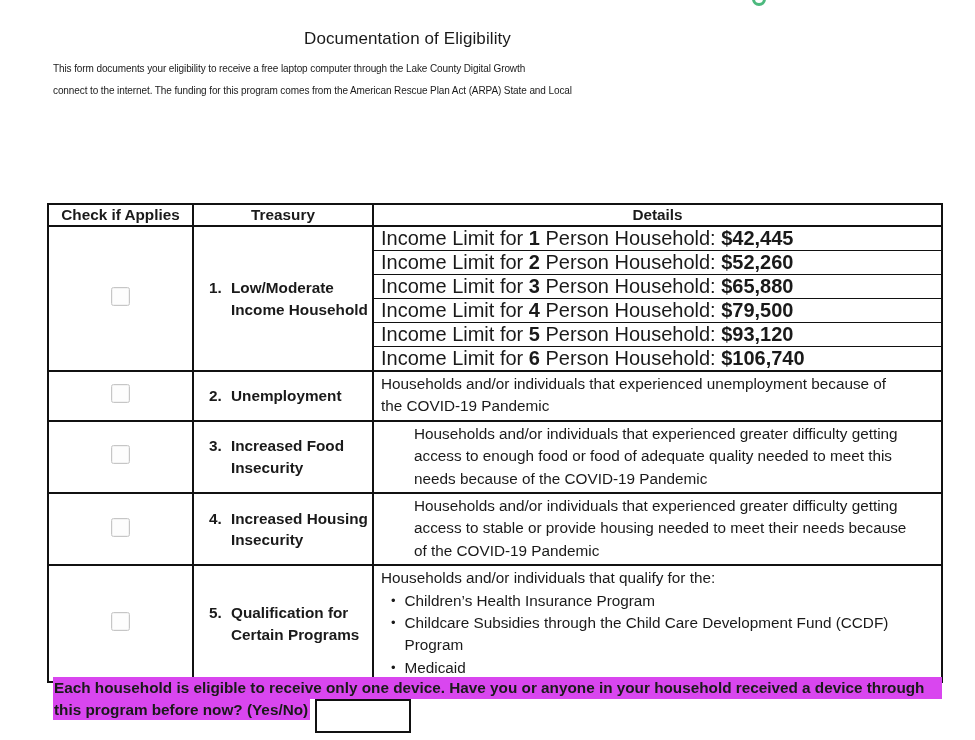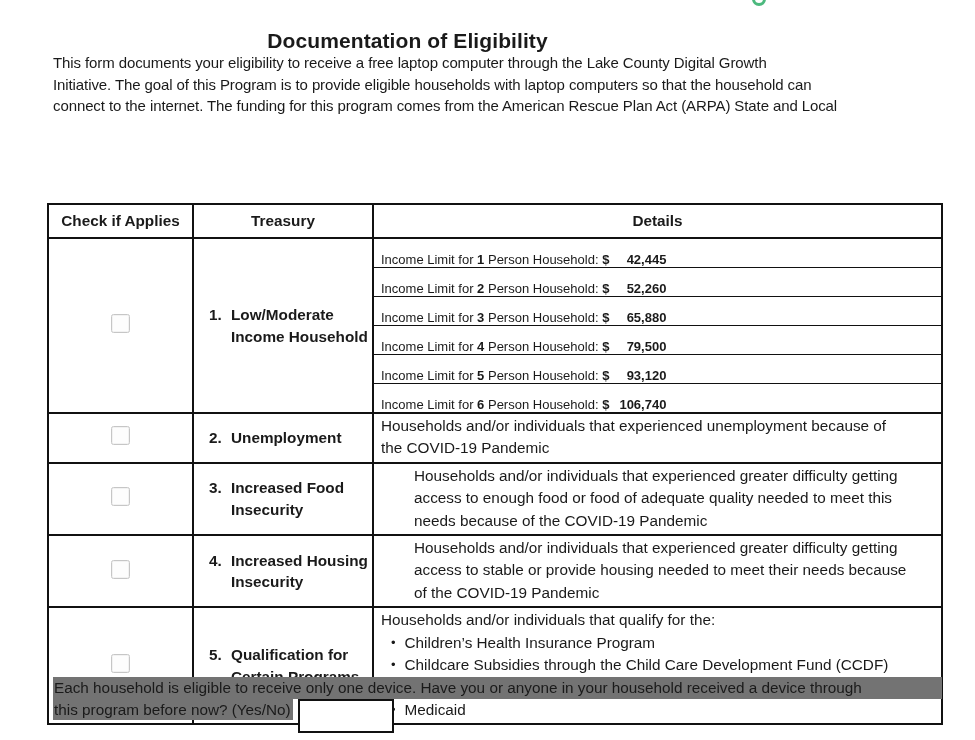--- a/index.html
+++ b/index.html
@@ -6,63 +6,63 @@
   html,body { width:975px; height:740px; }
   body {
     position:relative;
     background:#ffffff;
     font-family:"Liberation Sans", sans-serif;
     color:#1a1a1a;
     overflow:hidden;
   }
   .doc-title {
     position:absolute; top:29px; left:0; width:815px;
-    text-align:center; font-weight:bold; font-size:21px;
+    text-align:center; font-weight:normal; font-size:17px;
     letter-spacing:0.1px;
   }
   .check-glyph {
     position:absolute; left:752px; top:-8px;
     width:14px; height:14px;
     border:3px solid #4cb97e; border-radius:50%;
     background:transparent;
   }
   .intro {
-    position:absolute; left:53px; top:52px; width:895px;
-    font-size:15px; line-height:21.6px;
+    position:absolute; left:53px; top:58px; width:895px;
+    font-size:10px; line-height:21.6px;
     letter-spacing:-0.1px;
   }
   .intro div { white-space:nowrap; }
 
   table.etable {
     position:absolute; left:47px; top:203px; width:894px;
     border-collapse:collapse; table-layout:fixed;
   }
   .etable col.c1 { width:145px; }
   .etable col.c2 { width:180px; }
   .etable col.c3 { width:569px; }
   .etable th, .etable td { border:2px solid #111; }
   .etable th {
     font-size:15.3px; font-weight:bold; text-align:center;
-    height:34px; padding:0 2px;
+    height:22px; padding:0 2px;
   }
   td.chk-cell { text-align:center; vertical-align:middle; }
   .checkbox {
     display:inline-block; width:19px; height:19px;
     border:1.5px solid #c6c6c6; border-radius:2.5px;
     background:#fdfdfd; box-shadow:inset 0 0 0 1px #f2f2f2;
   }
   td.cond-cell {
     vertical-align:middle; font-weight:bold; font-size:15.3px;
     padding:2px 2px 2px 15px;
   }
   .cond { display:flex; gap:6px; line-height:21.5px; }
   .cond-num { min-width:16px; }
   td.inc-cell {
     border-top-width:1px; border-bottom-width:1px;
-    font-size:13px; height:22px; padding:13px 4px 0 7px;
+    font-size:20px; height:22px; padding:0 4px 0 7px;
     white-space:nowrap; vertical-align:middle;
   }
   tr.inc-first td.inc-cell { border-top-width:2px; }
   tr.inc-last  td.inc-cell { border-bottom-width:2px; }
   .amt { display:inline-block; min-width:57px; text-align:right; }
   td.det-cell {
     vertical-align:top; font-size:15.3px; line-height:22.4px;
     padding:1px 4px 2px 7px;
   }
   td.det-cell div { white-space:nowrap; }
@@ -73,36 +73,35 @@
   .r5 td.det-cell { height:106px; }
 
   .footer {
     position:absolute; left:53px; top:677px; width:889px;
     font-size:15.3px; line-height:21.5px;
   }
   .footer-line1 {
     display:block; width:100%; white-space:nowrap; padding-left:1px;
   }
   .footer-line2 { display:inline-block; padding:0 2px 0 1px; }
-  .hl { background:#737373; }
+  .hl { background:#d946ef;font-weight:bold; }
   .answer-box {
     display:inline-block; width:96px; height:34px;
     border:2px solid #111; background:#fff;
     margin-left:5px; vertical-align:top;
   }
 </style>
 </head>
 <body>
 
 <div class="doc-title">Documentation of Eligibility</div>
 <span class="check-glyph"></span>
 
 <div class="intro">
   <div>This form documents your eligibility to receive a free laptop computer through the Lake County Digital Growth</div>
-  <div>Initiative. The goal of this Program is to provide eligible households with laptop computers so that the household can</div>
   <div>connect to the internet. The funding for this program comes from the American Rescue Plan Act (ARPA) State and Local</div>
 </div>
 
 <table class="etable">
   <colgroup>
       <col class="c1">
       <col class="c2">
       <col class="c3">
     </colgroup>
   <tbody>

